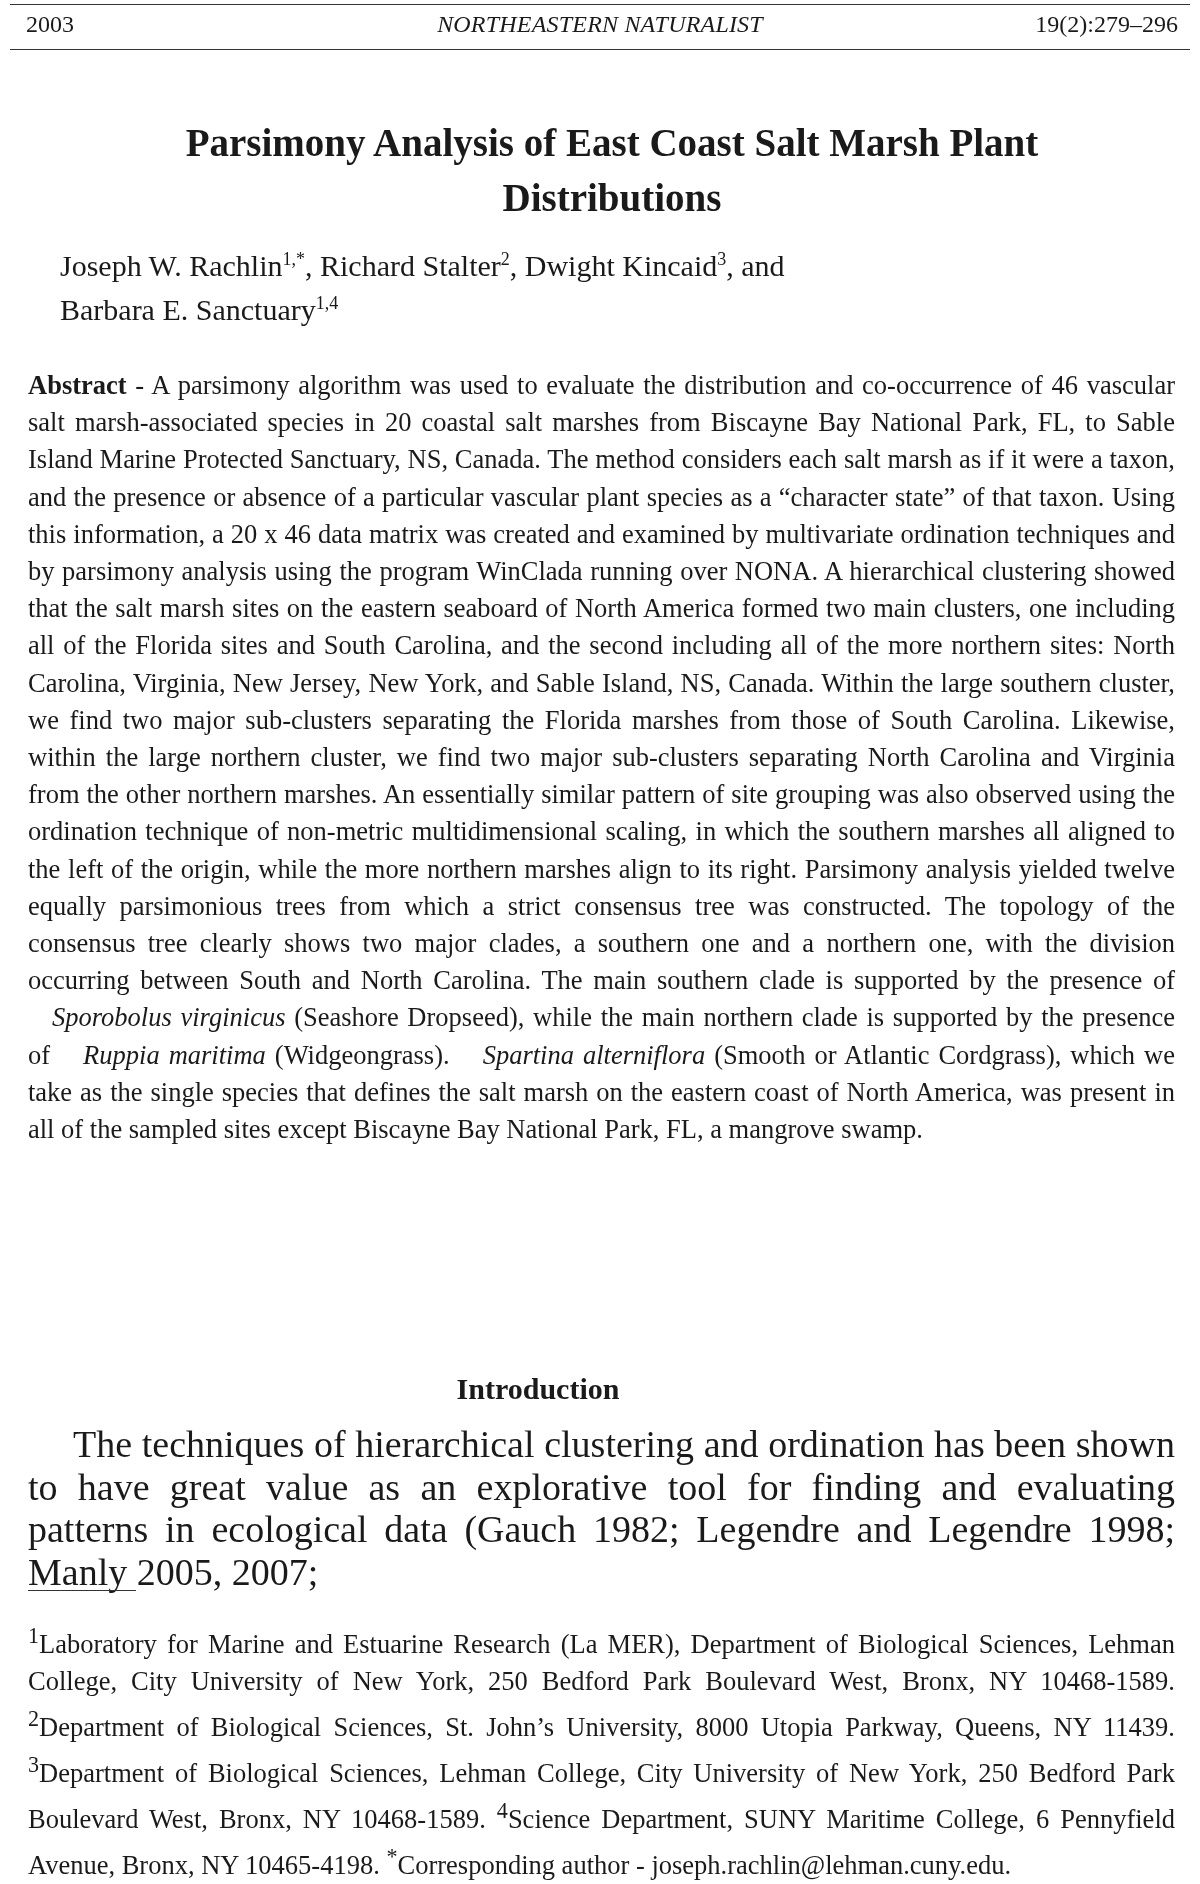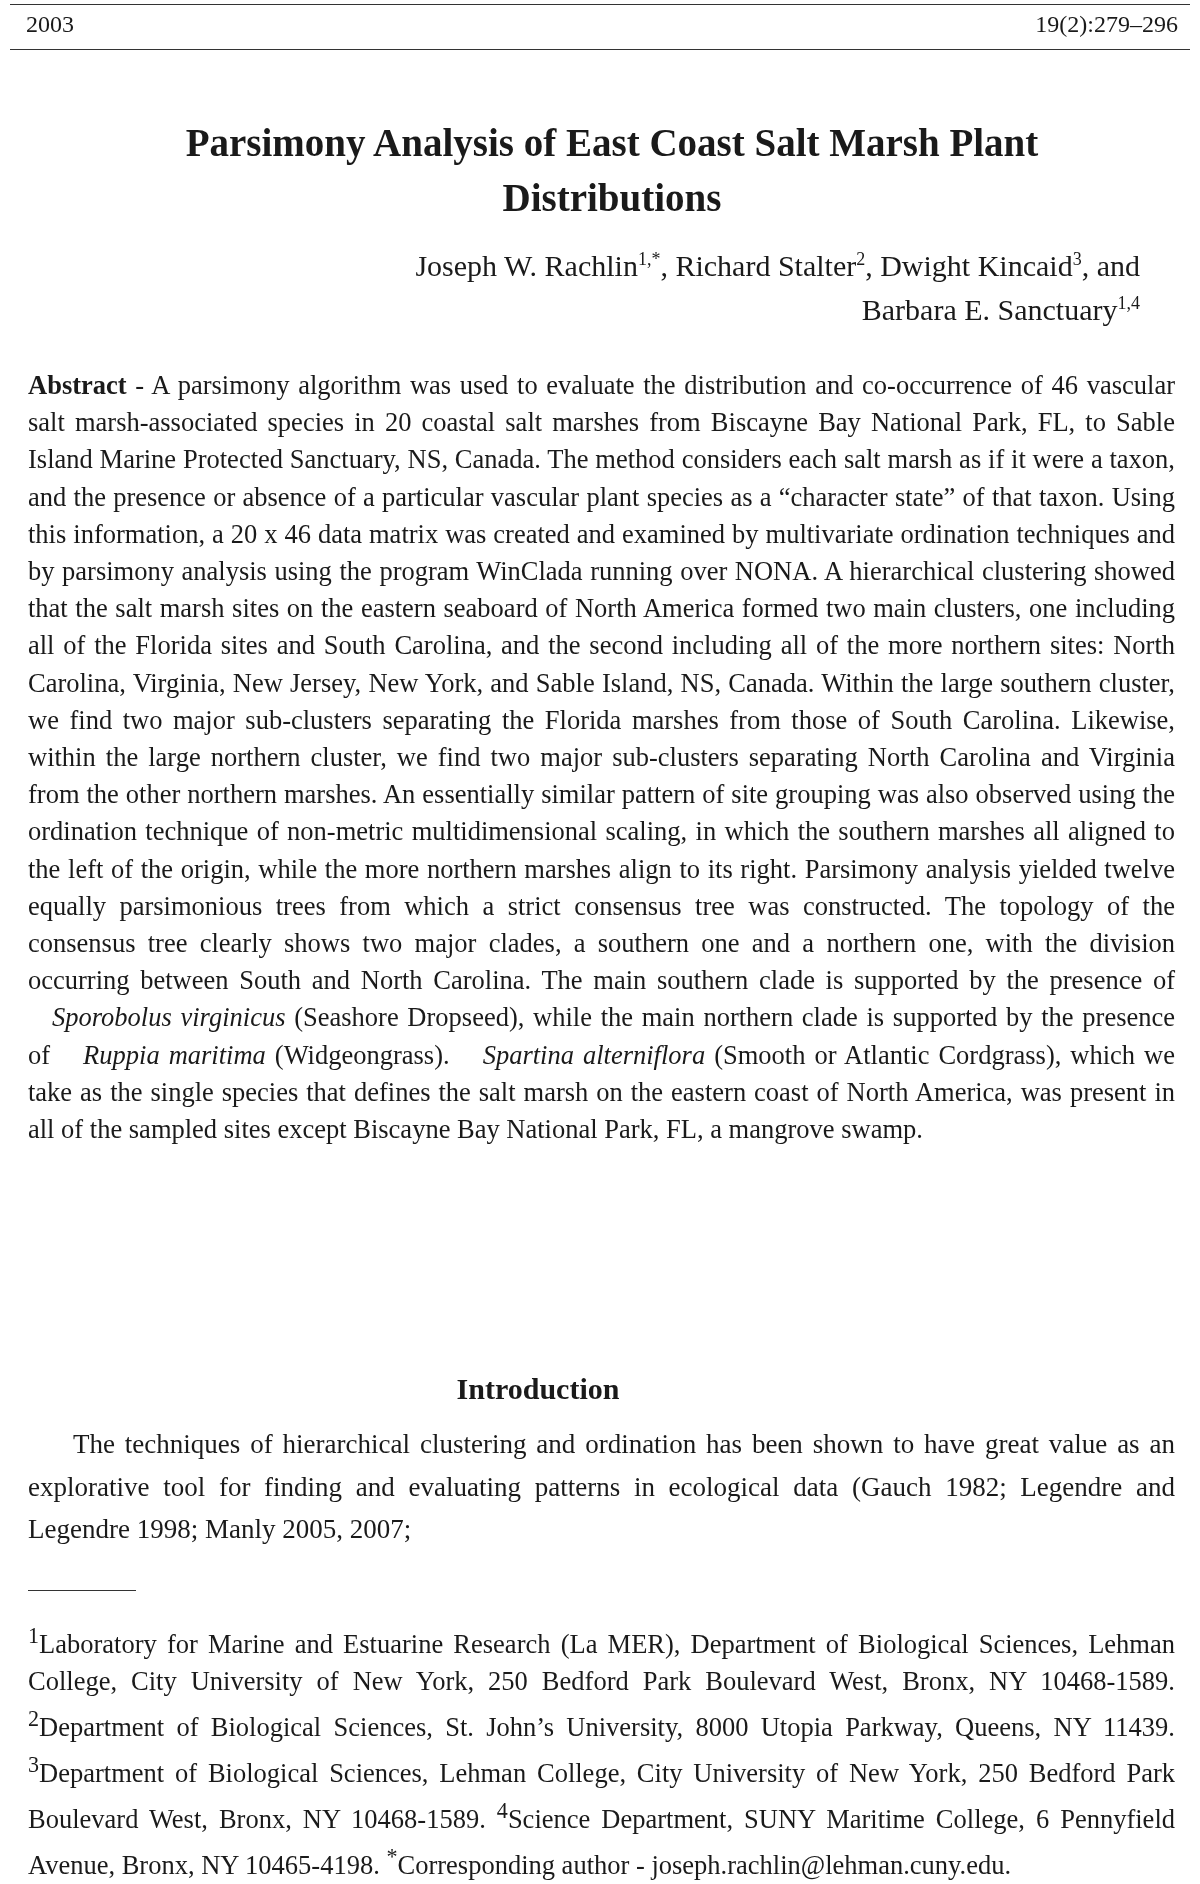--- a/index.html
+++ b/index.html
@@ -13,54 +13,55 @@
   .running-head { position: absolute; top: 11px; left: 10px; width: 1180px; height: 30px; font-size: 24px; }
   .rh-year { position: absolute; left: 16px; top: 0; }
   .rh-journal { position: absolute; left: 0; right: 0; top: 0; text-align: center; font-style: italic; letter-spacing: 0.2px; }
   .rh-vol { position: absolute; right: 12px; top: 0; text-align: center; }
 
   .title {
     position: absolute; top: 103px; left: 60px; width: 1080px; text-align: center;
     font-weight: bold; font-size: 39px; line-height: 55px; margin: 12px;
   }
   .authors {
-    position: absolute; top: 244px; left: 60px; width: 1080px; text-align: right;
+    position: absolute; top: 244px; left: 60px; width: 1080px; text-align: left;
     font-size: 30px; line-height: 44px;
   }
   .authors sup, .fn sup { font-size: 60%; line-height: 0; }
 
   .abstract {
     position: absolute; top: 367px; left: 28px; width: 1147px;
     font-size: 26.5px; line-height: 37.2px; text-align: justify; margin: 0;
     hyphens: manual;
   }
   .abstract .label { font-weight: bold; }
 
   .section-heading {
     position: absolute; top: 1372px; left: 0; width: 1076px; text-align: center;
     font-weight: bold; font-size: 30px; margin: 0;
   }
   .intro {
     position: absolute; top: 1423px; left: 28px; width: 1147px;
-    font-size: 27px; line-height: 42.5px; text-align: justify; margin: 0;
+    font-size: 38px; line-height: 42.5px; text-align: justify; margin: 0;
     text-indent: 45px;
   }
   .fn-rule { position: absolute; top: 1590px; left: 28px; width: 108px; border-top: 1.4px solid #333; }
   .footnotes {
     position: absolute; top: 1617px; left: 28px; width: 1147px;
     font-size: 26.5px; line-height: 37.2px; text-align: justify; margin: 0;
   }
   i { font-style: italic; margin-left: 24px; }
 </style>
 </head>
 <body>
 
 <div class="rule top"></div>
 <div class="running-head">
   <span class="rh-year">2003</span>
+  <span class="rh-journal">NORTHEASTERN NATURALIST</span>
   <span class="rh-vol">19(2):279–296</span>
 </div>
 <div class="rule mid"></div>
 
 <h1 class="title">Parsimony Analysis of East Coast Salt Marsh Plant Distributions</h1>
 
 <div class="authors">
   <span>Joseph W. Rachlin</span><sup>1,*</sup><span>, </span><span>Richard Stalter</span><sup>2</sup><span>, </span><span>Dwight Kincaid</span><sup>3</sup><span>, and </span><br><span>Barbara E. Sanctuary</span><sup>1,4</sup>
 </div>
 

